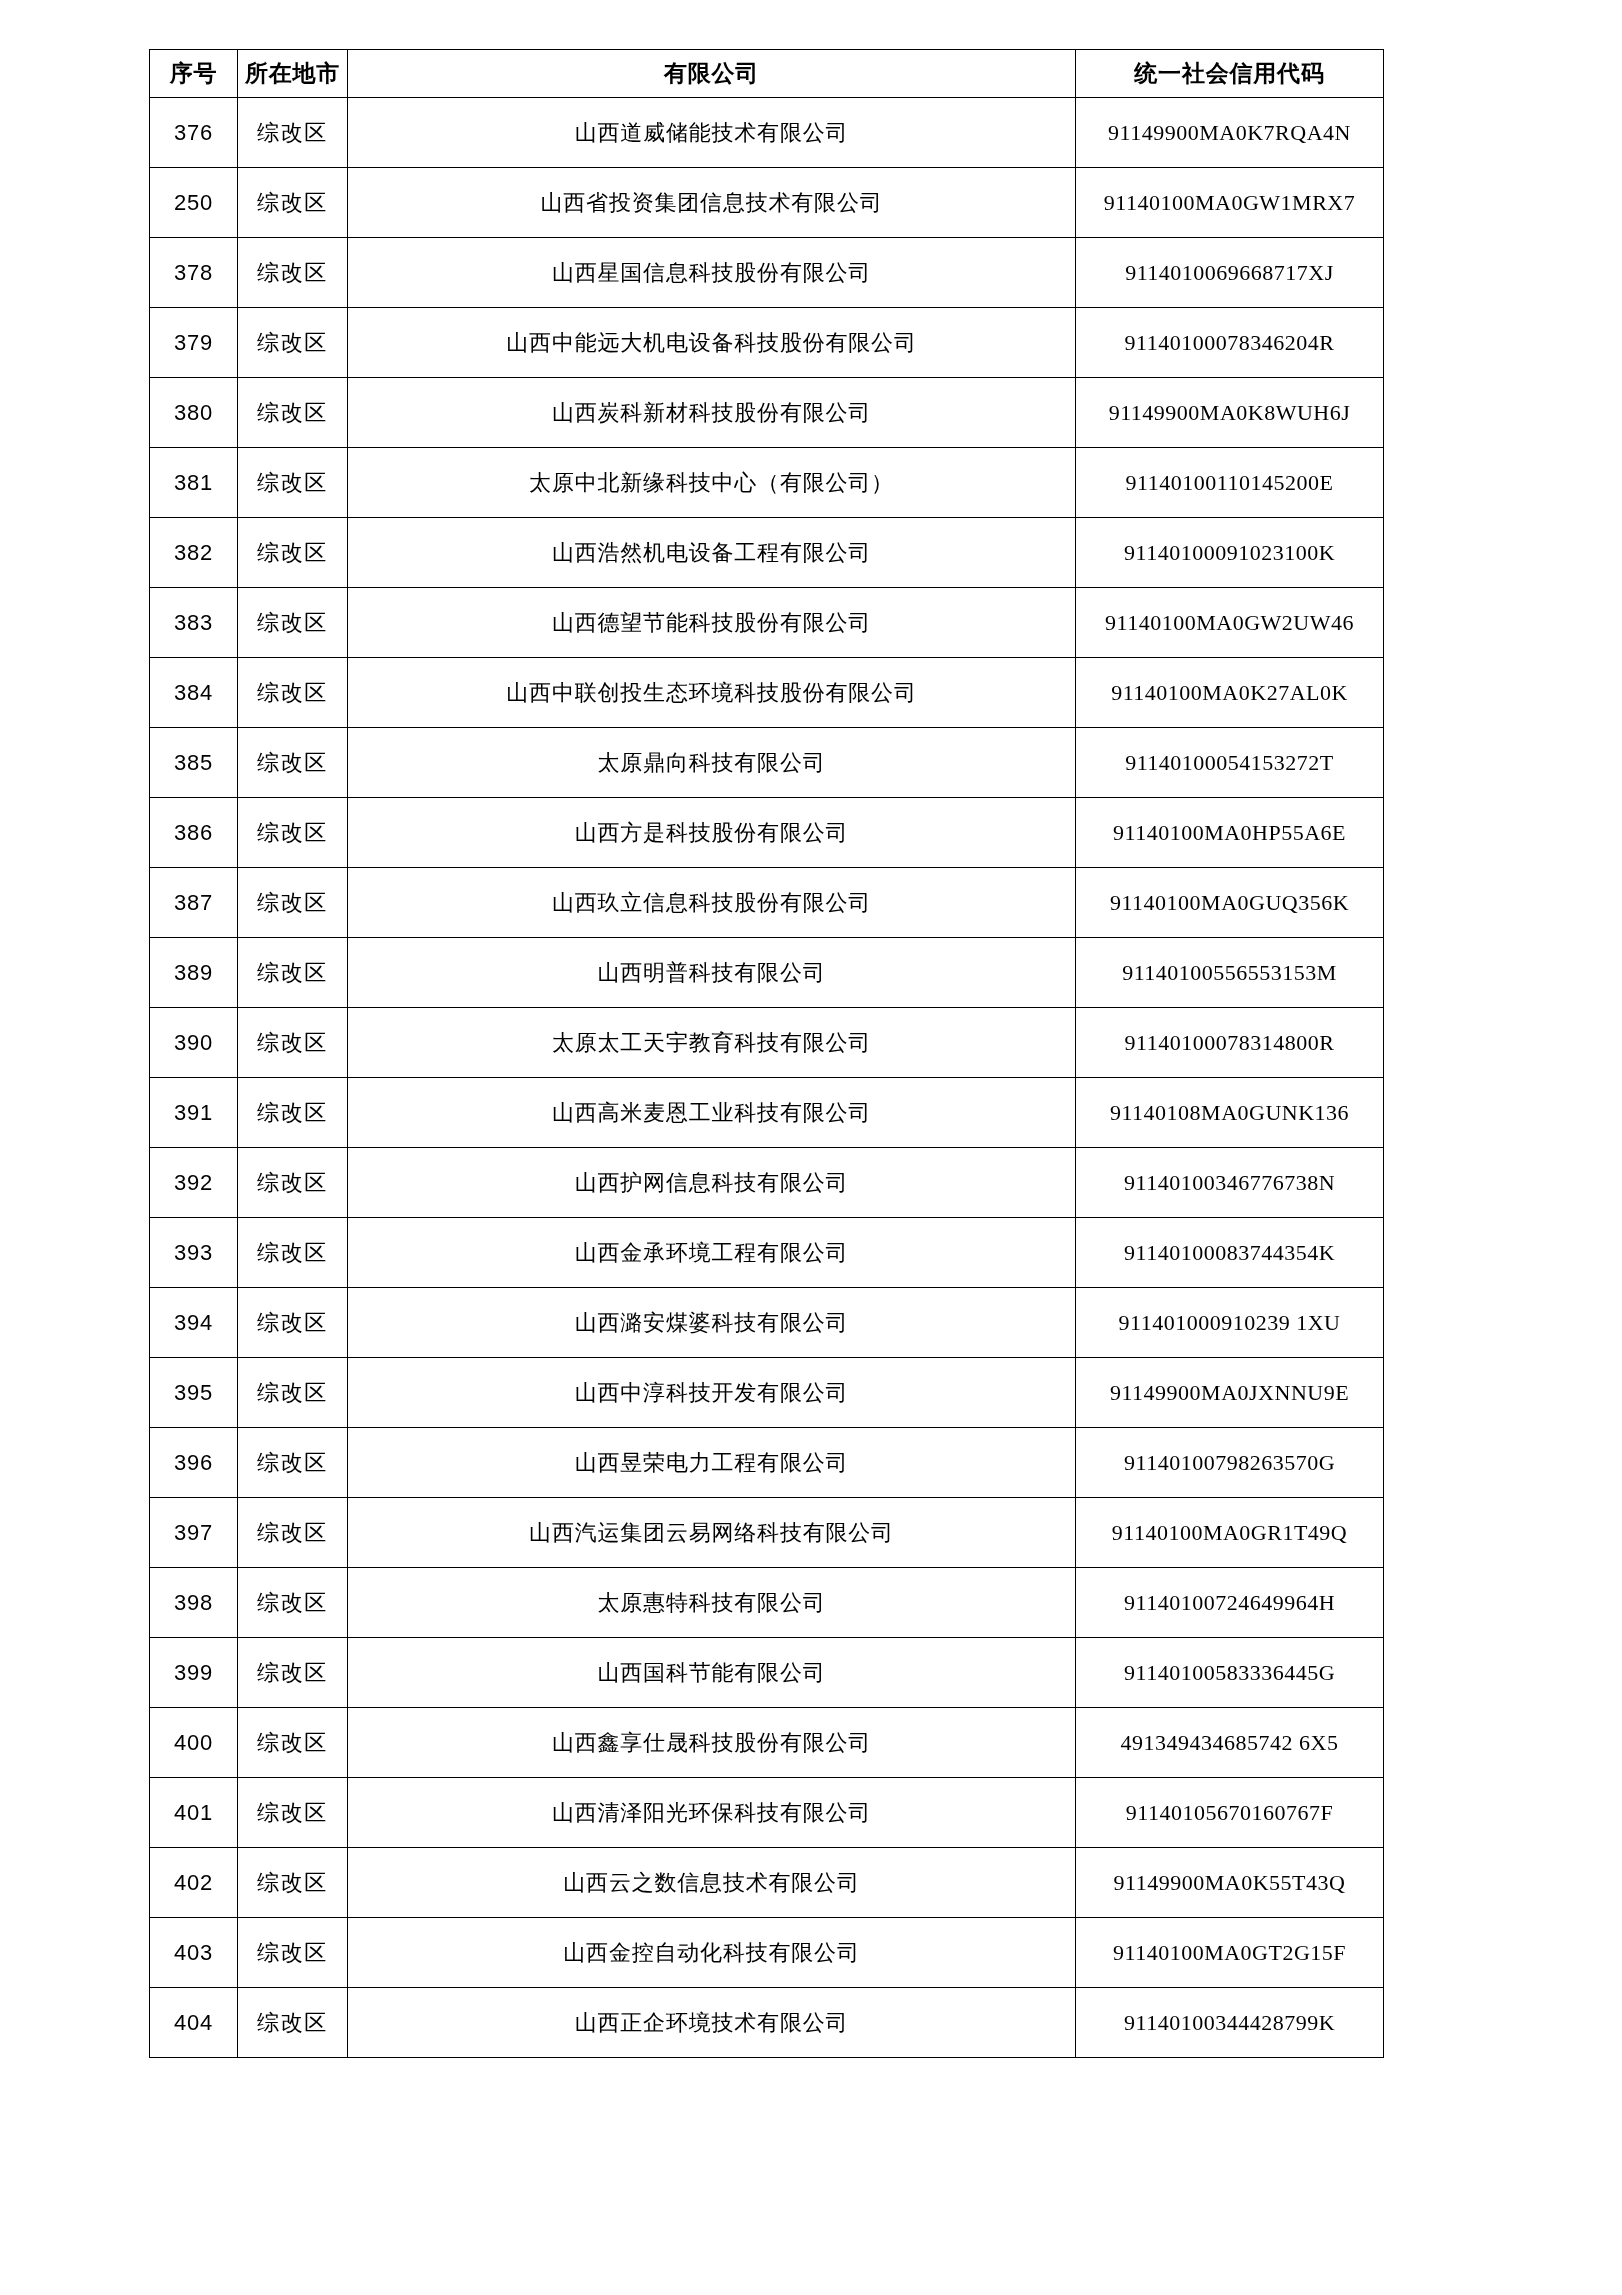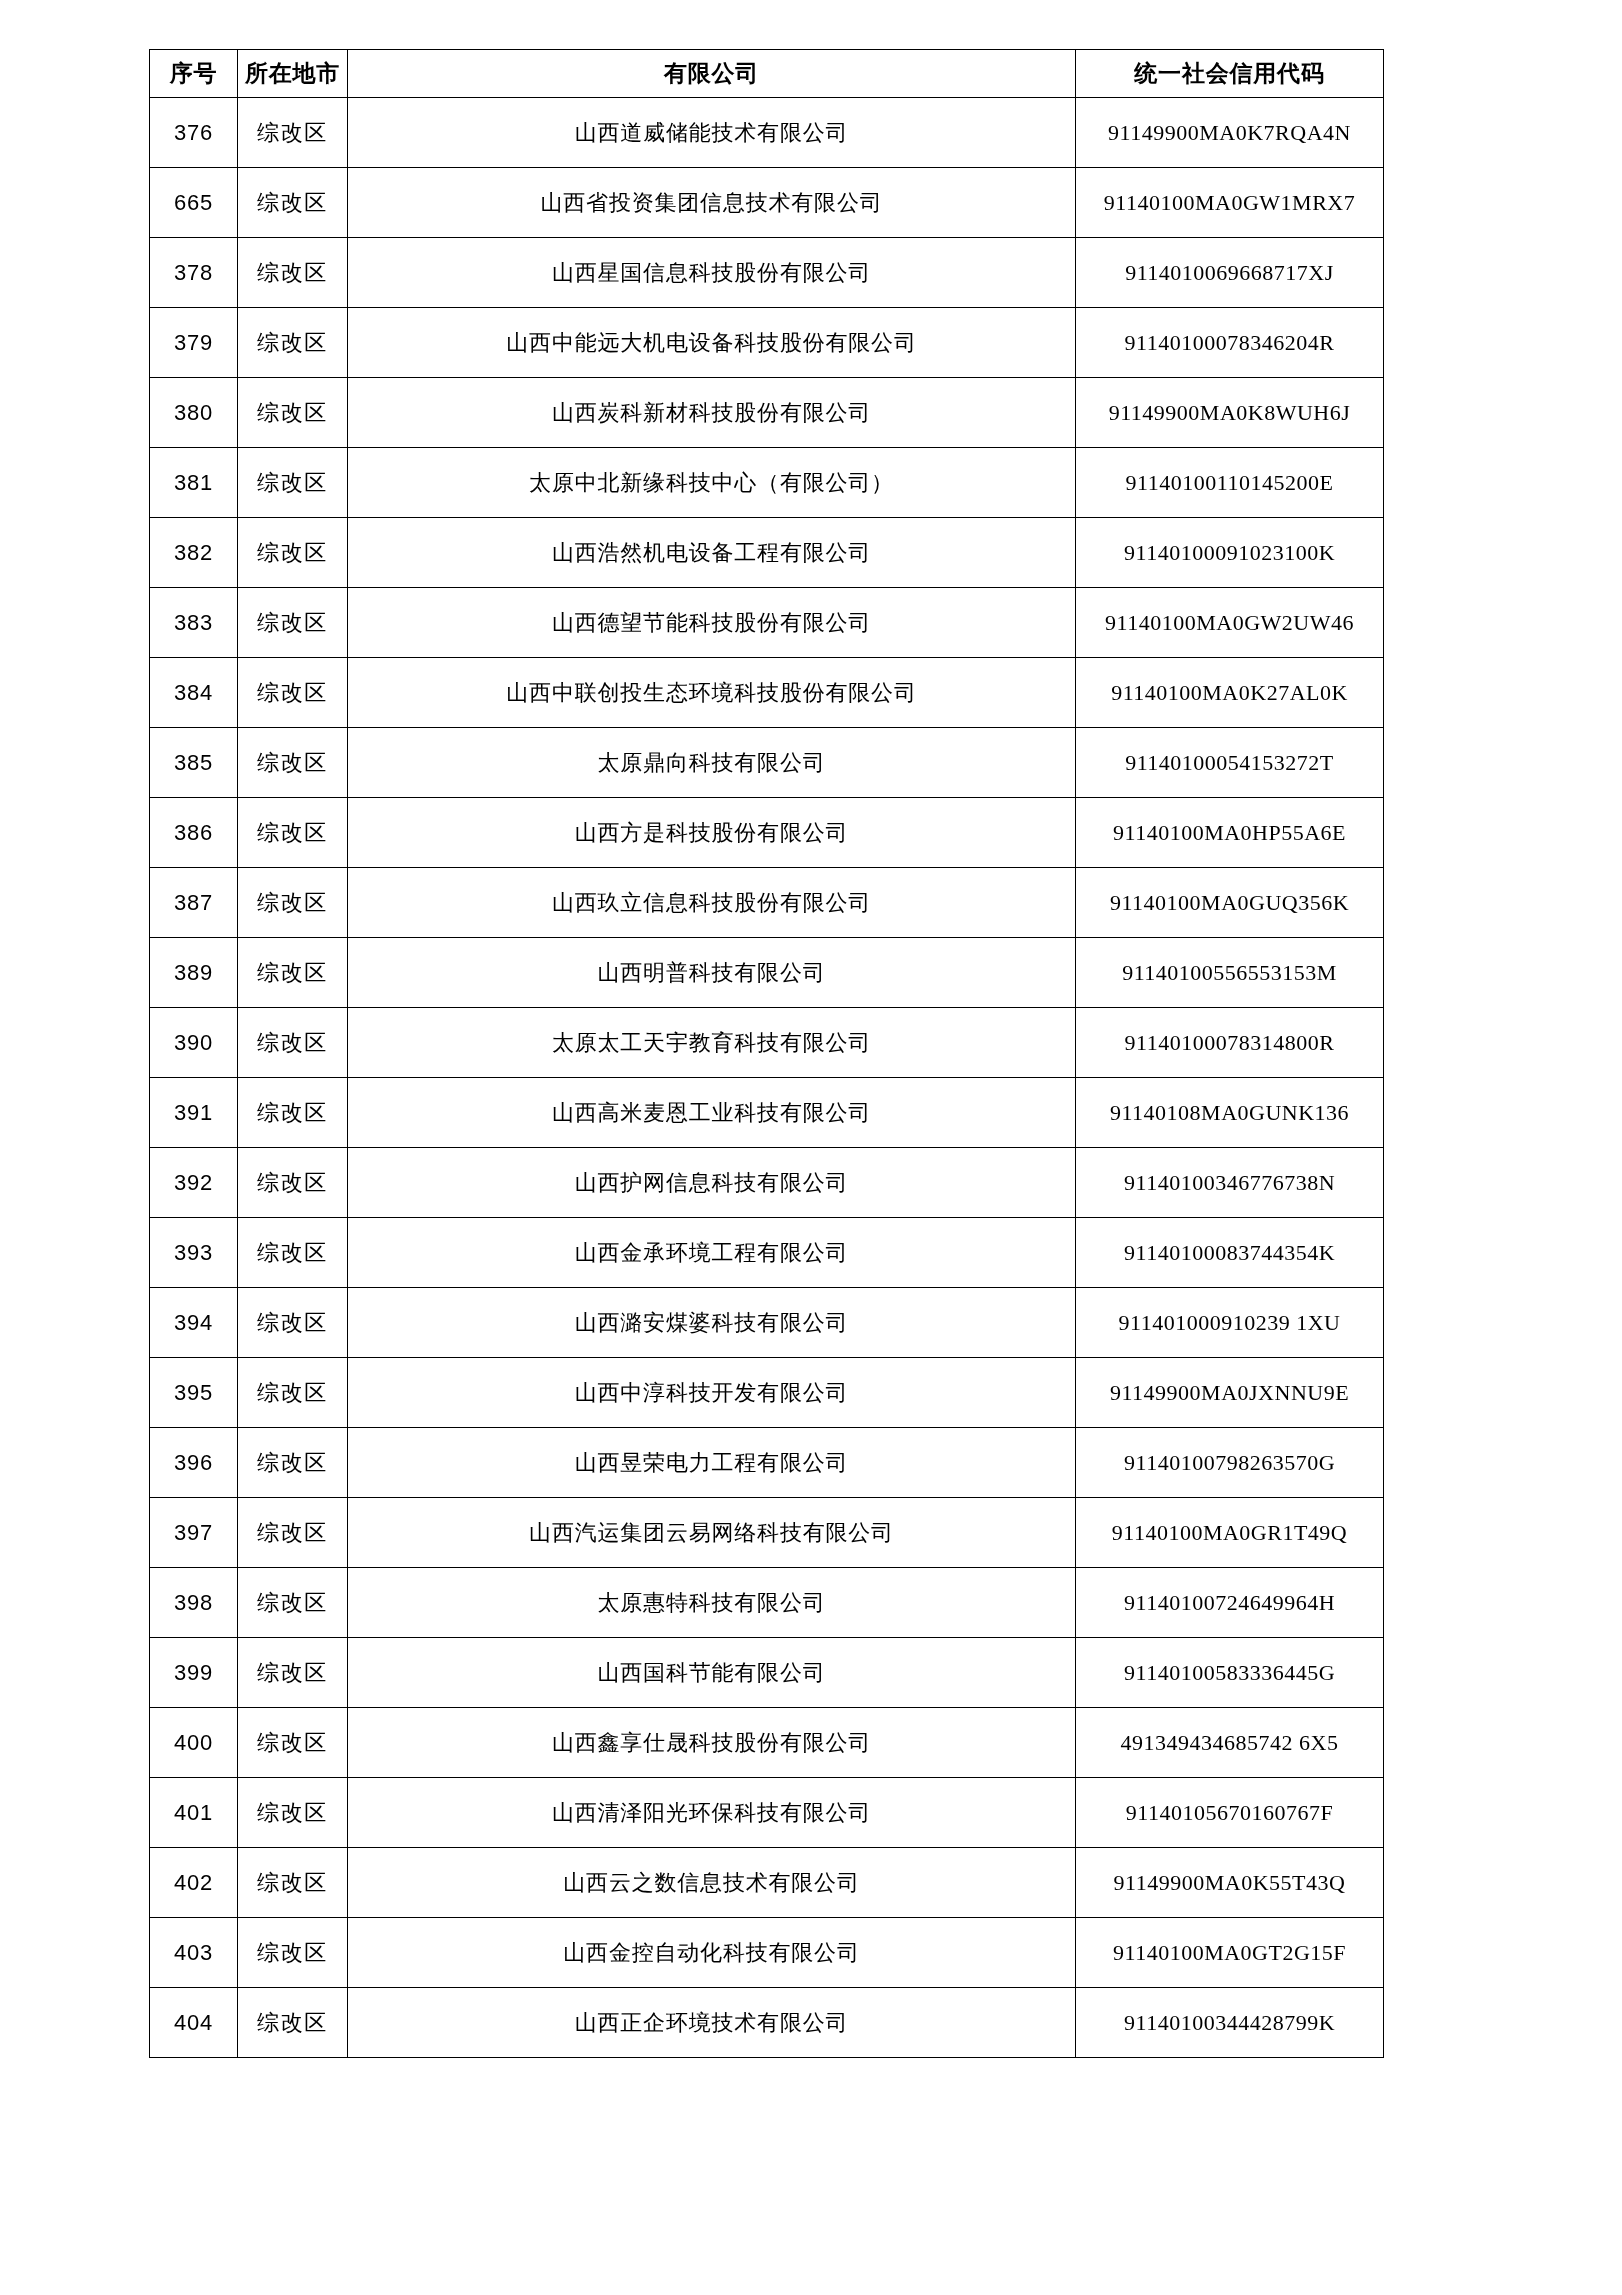--- a/index.html
+++ b/index.html
@@ -96,21 +96,21 @@
         </tr>
       </thead>
       <tbody id="table-body">
           <tr>
             <td class="seq">376</td>
             <td class="city">综改区</td>
             <td class="name">山西道威储能技术有限公司</td>
             <td class="code">91149900MA0K7RQA4N</td>
           </tr>
           <tr>
-            <td class="seq">665</td>
+            <td class="seq">250</td>
             <td class="city">综改区</td>
             <td class="name">山西省投资集团信息技术有限公司</td>
             <td class="code">91140100MA0GW1MRX7</td>
           </tr>
           <tr>
             <td class="seq">378</td>
             <td class="city">综改区</td>
             <td class="name">山西星国信息科技股份有限公司</td>
             <td class="code">9114010069668717XJ</td>
           </tr>

